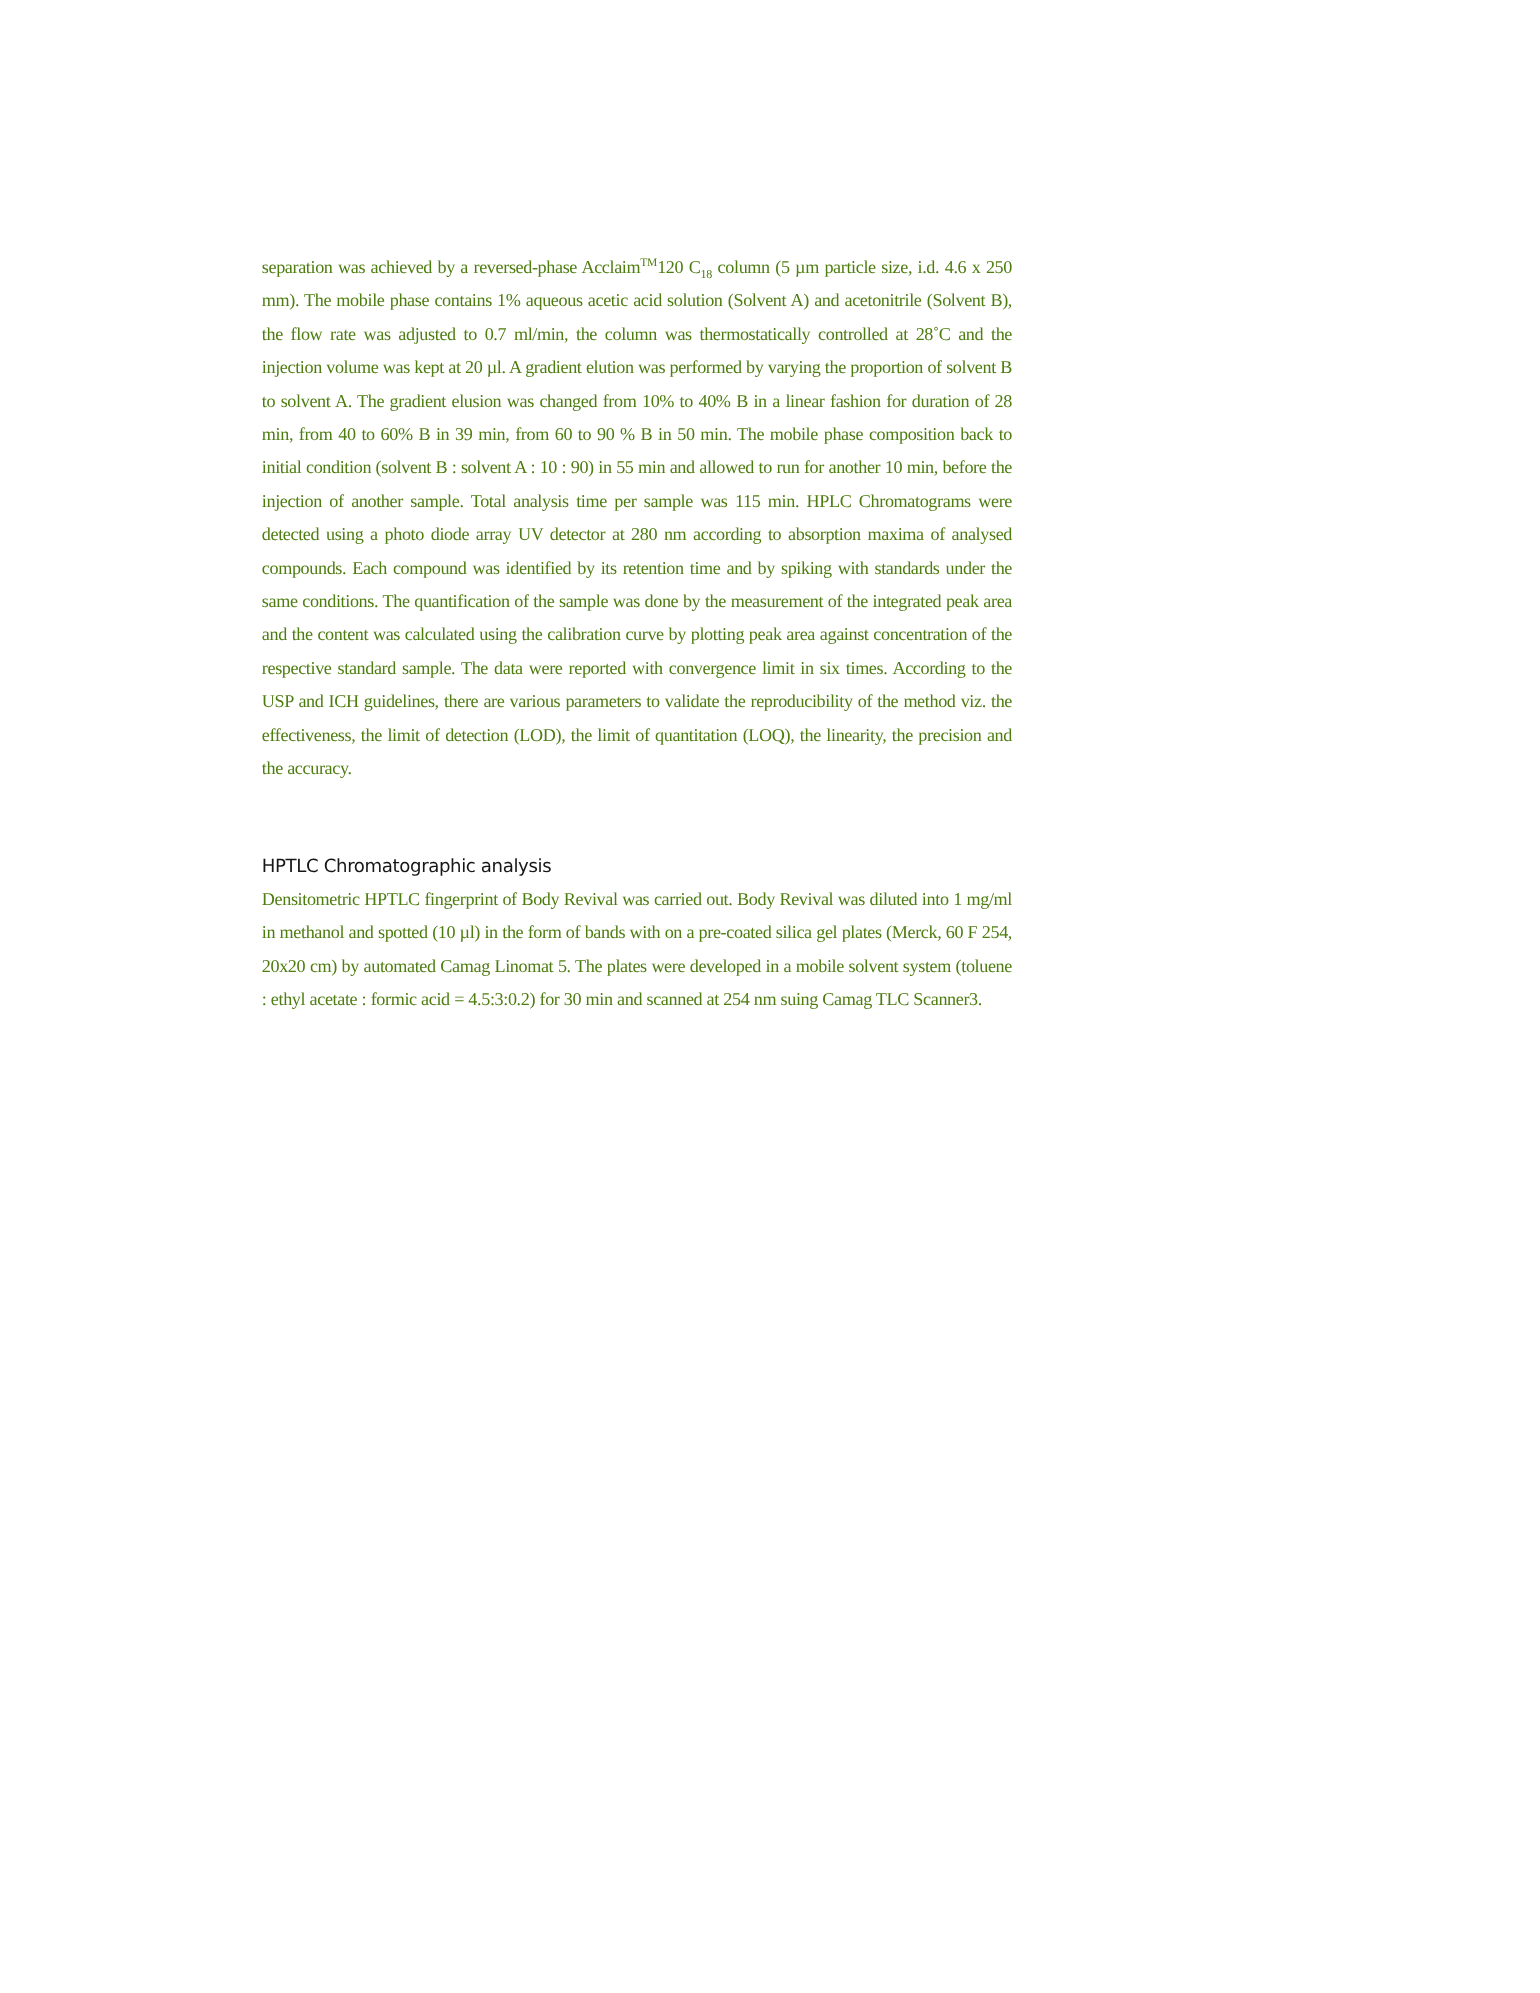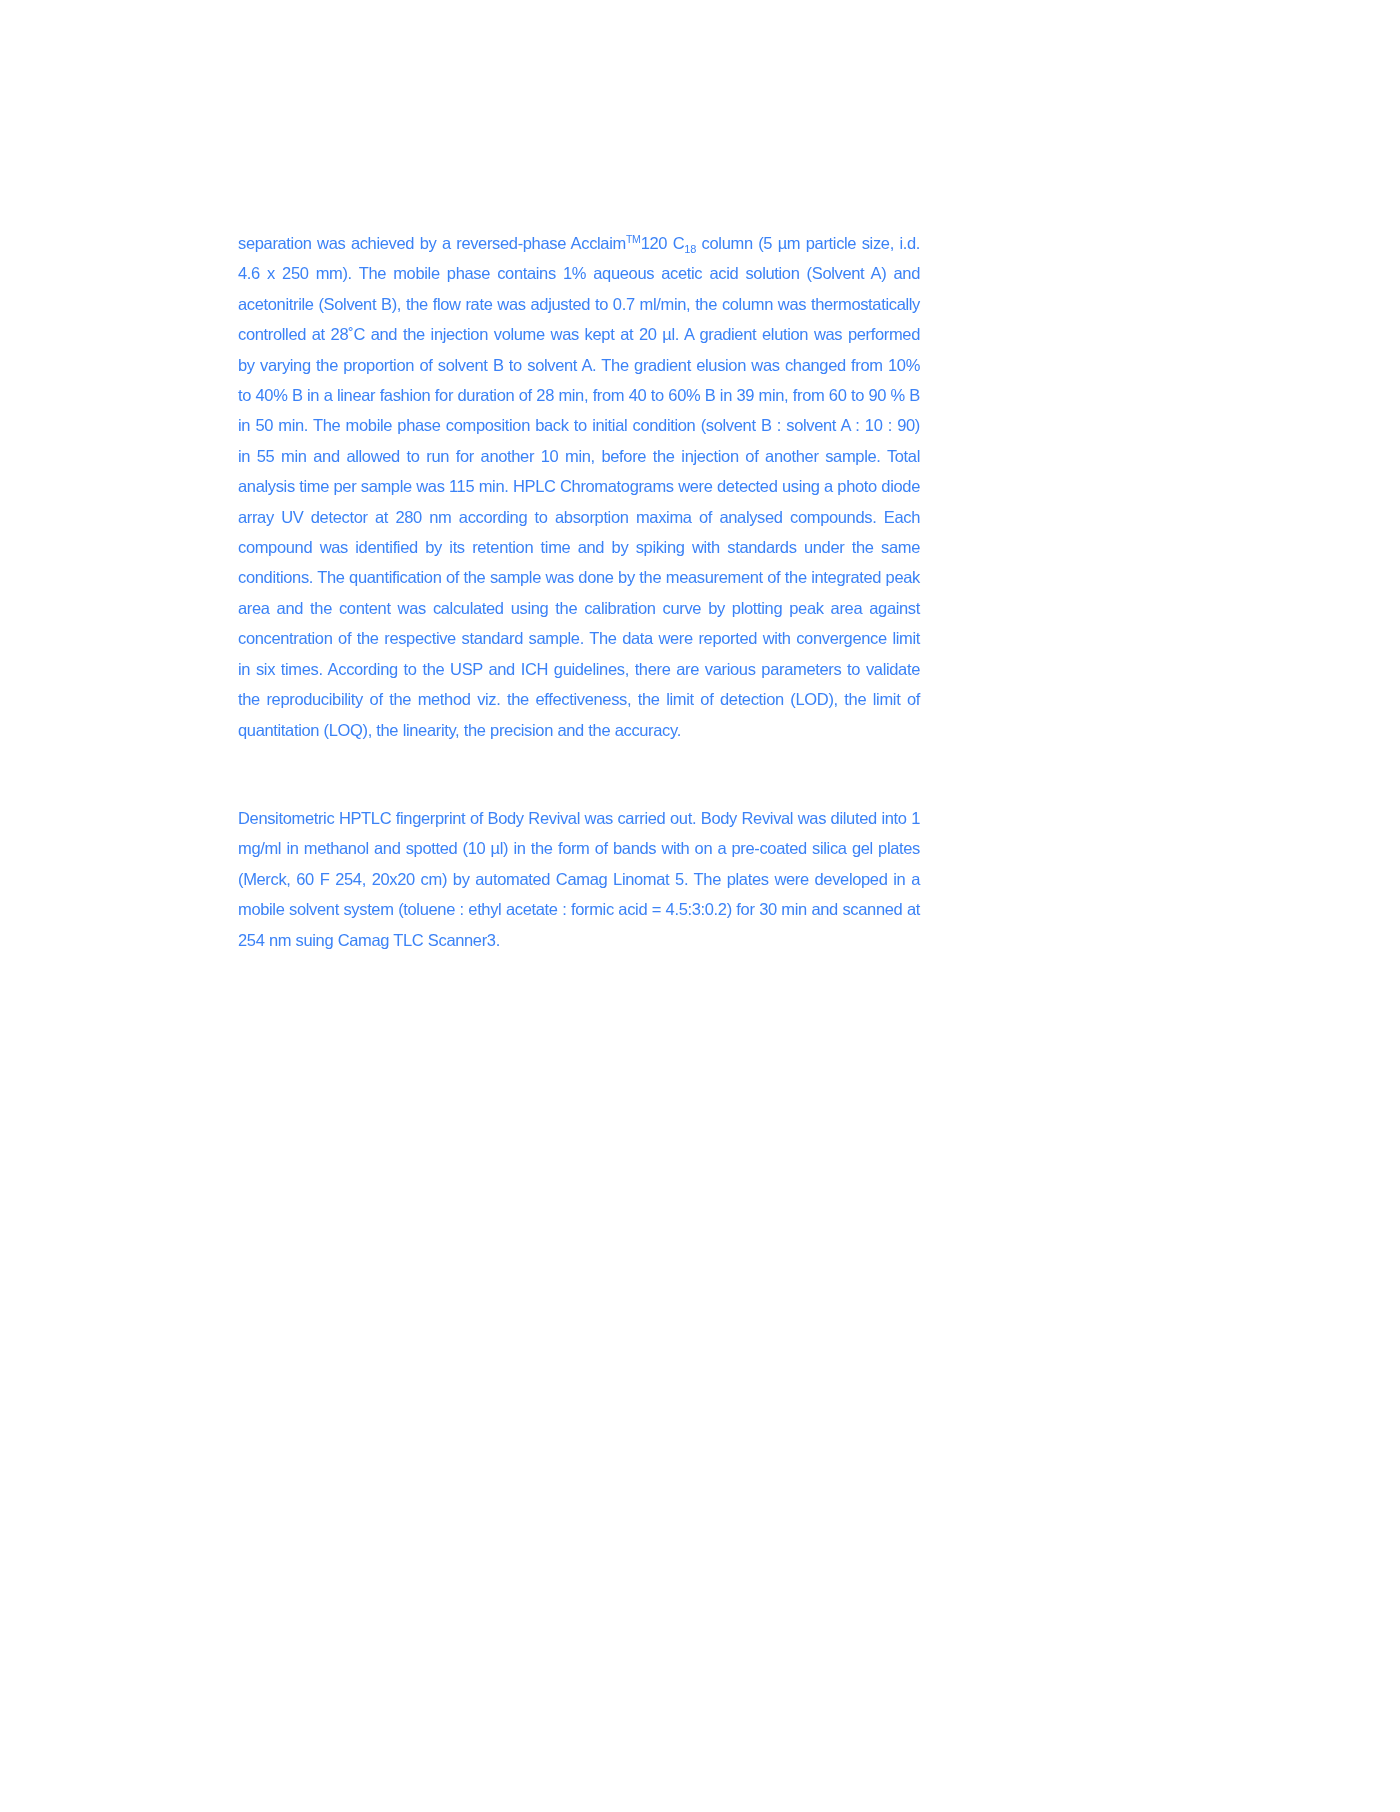--- a/index.html
+++ b/index.html
@@ -24,22 +24,22 @@
     left: 238px;
     top: 228px;
     width: 682px;
   }
   p.body-par {
     margin: 0;
     text-align: justify;
     text-justify: inter-word;
     font-size: 16.5px;
     line-height: 30.4px;
-    color: #3b82f6;
-    font-family: Liberation Sans, sans-serif;
+    color: #4d7c0f;
+    font-family: Liberation Serif, serif;
     letter-spacing: -0.35px;
     word-spacing: 0.2px;
     -webkit-font-smoothing: antialiased;
   }
   .section-block {
     margin-top: 30px;
   }
   h2.section-heading {
     margin: 0;
     font-size: 16.5px;
@@ -68,17 +68,18 @@
 <body>
 
 <div class="page">
   <div class="content">
 
     <p class="body-par"><span>separation was achieved by a reversed-phase Acclaim</span><sup class="tm">TM</sup><span>120 C</span><sub class="sb">18</sub><span> column (5 µm particle size, i.d. 4.6 x 250 mm). The mobile phase contains 1% aqueous acetic acid solution (Solvent A) and acetonitrile (Solvent B), the flow rate was adjusted to 0.7 ml/min, the column was thermostatically controlled at 28˚C and the injection volume was kept at 20 µl. A gradient elution was performed by varying the proportion of solvent B to solvent A. The gradient elusion was changed from 10% to 40% B in a linear fashion for duration of 28 min, from 40 to 60% B in 39 min, from 60 to 90 % B in 50 min. The mobile phase composition back to initial condition (solvent B : solvent A : 10 : 90) in 55 min and allowed to run for another 10 min, before the injection of another sample. Total analysis time per sample was 115 min. HPLC Chromatograms were detected using a photo diode array UV detector at 280 nm according to absorption maxima of analysed compounds. Each compound was identified by its retention time and by spiking with standards under the same conditions. The quantification of the sample was done by the measurement of the integrated peak area and the content was calculated using the calibration curve by plotting peak area against concentration of the respective standard sample. The data were reported with convergence limit in six times. According to the USP and ICH guidelines, there are various parameters to validate the reproducibility of the method viz. the effectiveness, the limit of detection (LOD), the limit of quantitation (LOQ), the linearity, the precision and the accuracy.</span></p>
 
     <div class="gap"></div>
 
     <div class="section-block">
+      <h2 class="section-heading">HPTLC Chromatographic analysis</h2>
       <p class="body-par">Densitometric HPTLC fingerprint of Body Revival was carried out.  Body Revival was diluted into 1 mg/ml in methanol and spotted (10 µl) in the form of bands with on a pre-coated silica gel plates (Merck, 60 F 254, 20x20 cm) by automated Camag Linomat 5. The plates were developed in a mobile solvent system (toluene : ethyl acetate : formic acid = 4.5:3:0.2) for 30 min and scanned at 254 nm suing Camag TLC Scanner3.</p>
     </div>
 
   </div>
 </div>
 
 </body></html>

